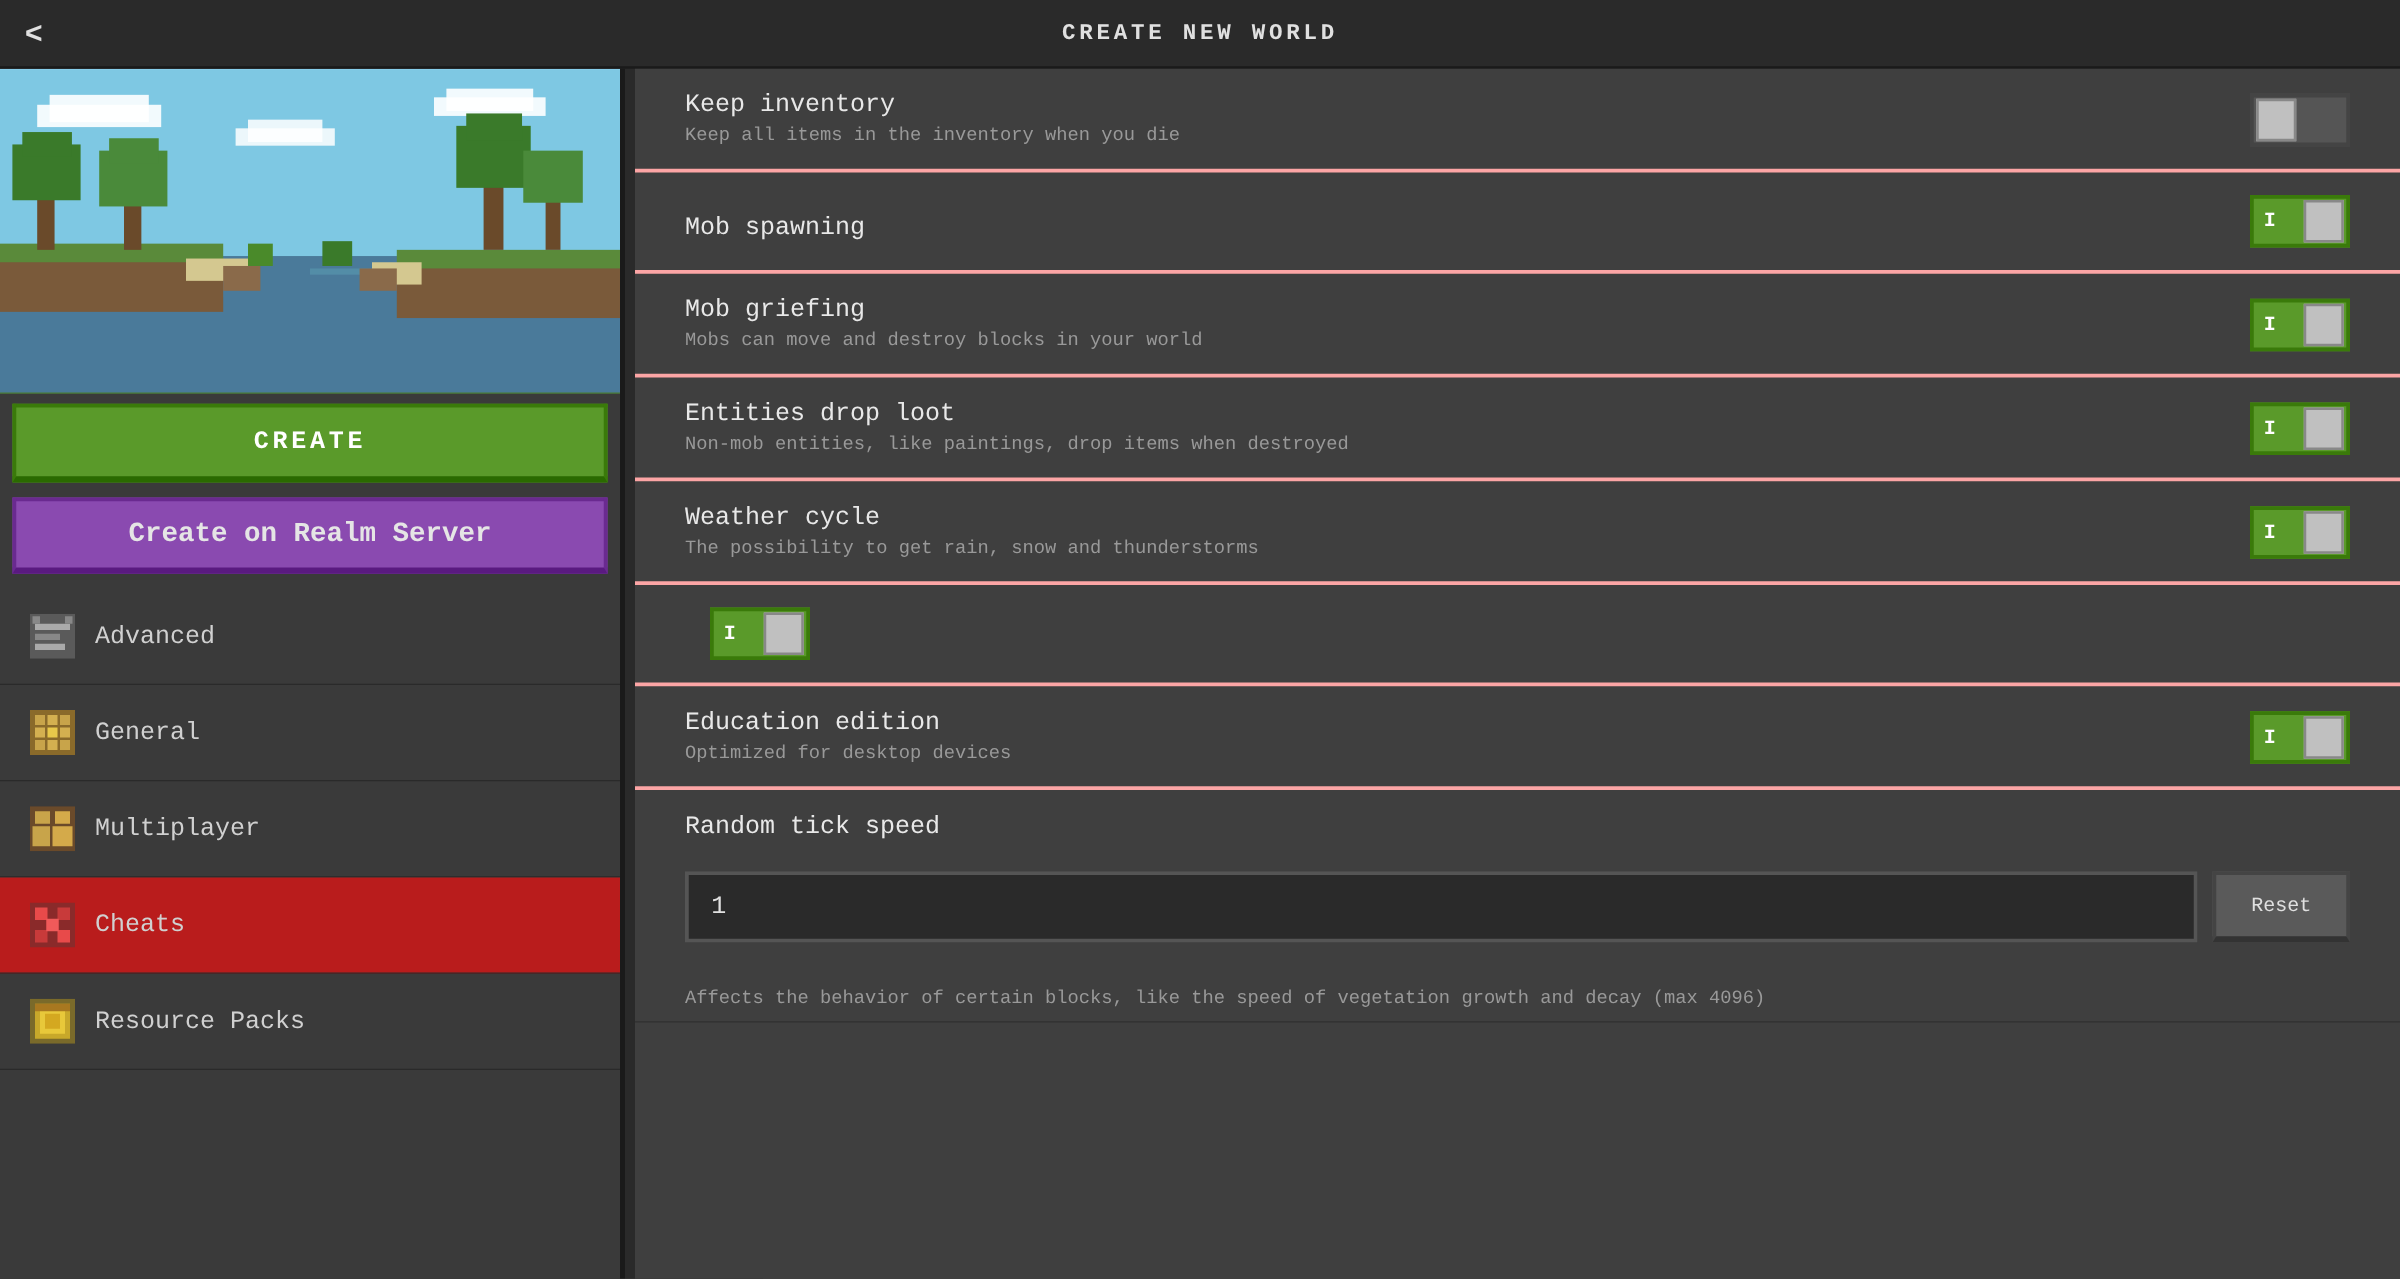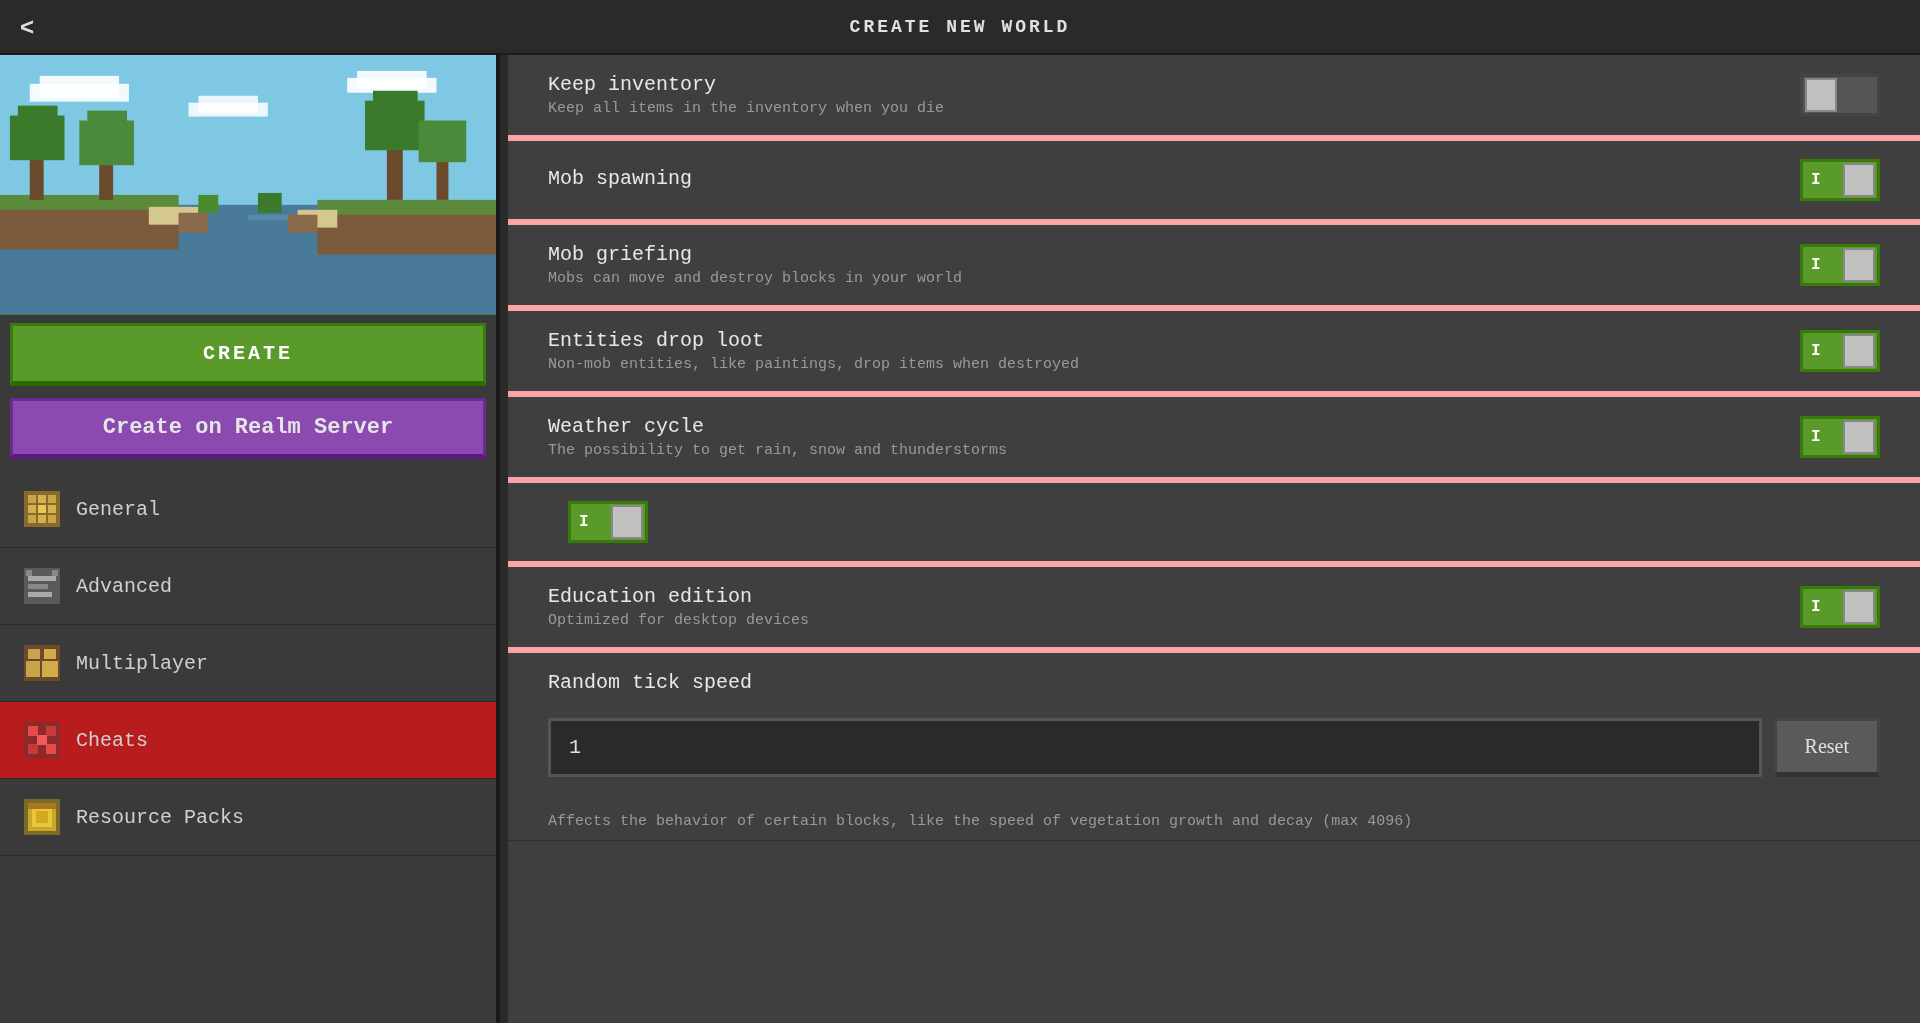--- a/index.html
+++ b/index.html
@@ -150,24 +150,24 @@
     .content-area::-webkit-scrollbar {
       width: 10px;
       background: #2a2a2a;
     }
     .content-area::-webkit-scrollbar-thumb {
       background: #6a6a6a;
     }
 
     .setting-row {
       display: flex;
-      align-items: center;
+      align-items: flex-end;
       justify-content: space-between;
       padding: 18px 40px;
-      border-bottom: 6px solid #fca5a5;
+      border-bottom: 3px solid #fca5a5;
     }
 
     .setting-info { flex: 1; }
 
     .setting-title {
       font-size: 20px;
       color: #e8e8e8;
       margin-bottom: 4px;
     }
 
@@ -252,23 +252,23 @@
       font-family: 'Courier New', Courier, monospace;
       outline: none;
     }
 
     .reset-btn {
       padding: 14px 28px;
       background: #5a5a5a;
       border: 3px solid #444;
       border-bottom: 5px solid #333;
       color: #e0e0e0;
-      font-size: 20px;
+      font-size: 16px;
       cursor: pointer;
-      font-family: Liberation Serif, serif;
+      font-family: Liberation Mono, monospace;
       white-space: nowrap;
     }
 
     .tick-desc {
       font-size: 15px;
       color: #999;
       margin-top: 36px;
     }
   </style>
 </head>
@@ -332,51 +332,51 @@
         <rect x="200" y="140" width="20" height="18" fill="#4a8a2a"></rect>
         <rect x="260" y="138" width="24" height="20" fill="#3a7a2a"></rect>
       </svg>
     </div>
 
     <button class="create-btn">CREATE</button>
 
     <button class="realm-btn">Create on Realm Server</button>
 
     <div class="nav-items">
+
+      <div class="nav-item">
+        <svg class="nav-icon" viewBox="0 0 36 36">
+          <rect x="0" y="0" width="36" height="36" fill="#5a5a5a"></rect>
+          <rect x="4" y="8" width="28" height="5" fill="#aaaaaa"></rect>
+          <rect x="4" y="16" width="20" height="5" fill="#888888"></rect>
+          <rect x="4" y="24" width="24" height="5" fill="#aaaaaa"></rect>
+          <rect x="2" y="2" width="6" height="6" fill="#888"></rect>
+          <rect x="28" y="2" width="6" height="6" fill="#888"></rect>
+        </svg>
+        <span>Advanced</span>
+      </div>
 
       <div class="nav-item">
         <svg class="nav-icon" viewBox="0 0 36 36">
           <rect x="0" y="0" width="36" height="36" fill="#8a6a2a"></rect>
           <rect x="4" y="4" width="8" height="8" fill="#c8a44a"></rect>
           <rect x="14" y="4" width="8" height="8" fill="#d4b050"></rect>
           <rect x="24" y="4" width="8" height="8" fill="#c8a44a"></rect>
           <rect x="4" y="14" width="8" height="8" fill="#d4b050"></rect>
           <rect x="14" y="14" width="8" height="8" fill="#e8c84a"></rect>
           <rect x="24" y="14" width="8" height="8" fill="#d4b050"></rect>
           <rect x="4" y="24" width="8" height="8" fill="#c8a44a"></rect>
           <rect x="14" y="24" width="8" height="8" fill="#d4b050"></rect>
           <rect x="24" y="24" width="8" height="8" fill="#c8a44a"></rect>
         </svg>
         <span>General</span>
       </div>
 
       <div class="nav-item">
         <svg class="nav-icon" viewBox="0 0 36 36">
-          <rect x="0" y="0" width="36" height="36" fill="#5a5a5a"></rect>
-          <rect x="4" y="8" width="28" height="5" fill="#aaaaaa"></rect>
-          <rect x="4" y="16" width="20" height="5" fill="#888888"></rect>
-          <rect x="4" y="24" width="24" height="5" fill="#aaaaaa"></rect>
-          <rect x="2" y="2" width="6" height="6" fill="#888"></rect>
-          <rect x="28" y="2" width="6" height="6" fill="#888"></rect>
-        </svg>
-        <span>Advanced</span>
-      </div>
-
-      <div class="nav-item">
-        <svg class="nav-icon" viewBox="0 0 36 36">
           <rect x="0" y="0" width="36" height="36" fill="#6a4a2a"></rect>
           <rect x="4" y="4" width="12" height="10" fill="#c8a44a"></rect>
           <rect x="20" y="4" width="12" height="10" fill="#d4aa4a"></rect>
           <rect x="2" y="16" width="14" height="16" fill="#c8a44a"></rect>
           <rect x="18" y="16" width="16" height="16" fill="#d4aa4a"></rect>
         </svg>
         <span>Multiplayer</span>
       </div>
 
       <div class="nav-item active">

